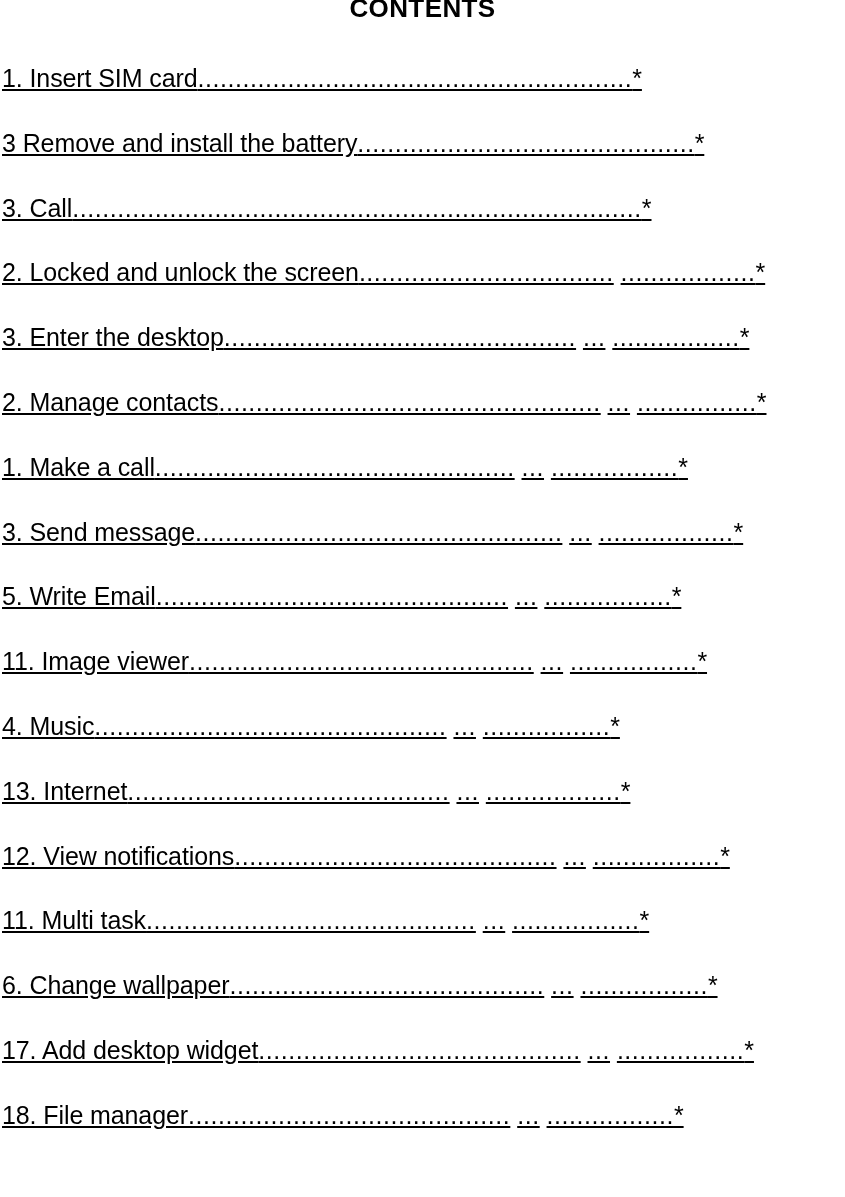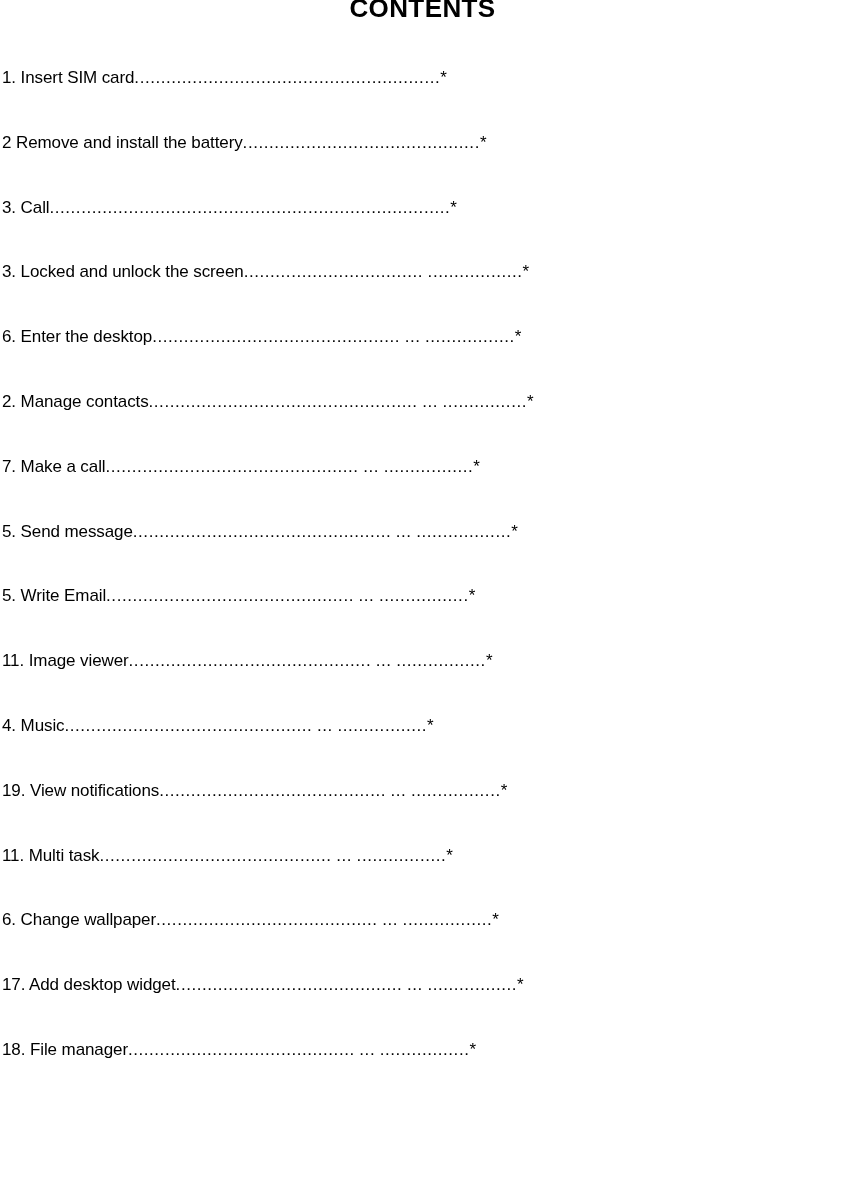--- a/index.html
+++ b/index.html
@@ -46,24 +46,25 @@
     width: 843px;
     margin: 0;
     padding: 0;
     list-style: none;
   }
 
   .toc-entry {
     display: block;
     height: 64.8px;
     line-height: 42px;
-    font-size: 17px;
+    font-size: 25px;
     white-space: nowrap;
     overflow: hidden;
     letter-spacing: -0.1px;
+    text-decoration: underline;
   }
 
   .toc-entry-inner {
     display: inline;
   }
 
   .entry-label {
     white-space: pre;
   }
 
@@ -88,30 +89,31 @@
 </style>
 </head>
 <body>
 
 <div class="page">
 
   <div class="doc-title">CONTENTS</div>
 
   <div class="toc-list">
       <div class="toc-entry"><span class="toc-entry-inner"><span class="entry-label">1. Insert SIM card</span><span class="leader">..........................................................</span><span class="leader-gap"></span><span class="leader-mid"></span><span class="leader-gap"></span><span class="leader"></span><span class="page-mark">*</span></span></div>
-      <div class="toc-entry"><span class="toc-entry-inner"><span class="entry-label">2 Remove and install the battery</span><span class="leader">.............................................</span><span class="leader-gap"></span><span class="leader-mid"></span><span class="leader-gap"></span><span class="leader"></span><span class="page-mark">*</span></span></div>
+      <div class="toc-entry"><span class="toc-entry-inner"><span class="entry-label">3 Remove and install the battery</span><span class="leader">.............................................</span><span class="leader-gap"></span><span class="leader-mid"></span><span class="leader-gap"></span><span class="leader"></span><span class="page-mark">*</span></span></div>
       <div class="toc-entry"><span class="toc-entry-inner"><span class="entry-label">3. Call</span><span class="leader">............................................................................</span><span class="leader-gap"></span><span class="leader-mid"></span><span class="leader-gap"></span><span class="leader"></span><span class="page-mark">*</span></span></div>
-      <div class="toc-entry"><span class="toc-entry-inner"><span class="entry-label">3. Locked and unlock the screen</span><span class="leader">..................................</span><span class="leader-gap"> </span><span class="leader-mid"></span><span class="leader-gap"></span><span class="leader">..................</span><span class="page-mark">*</span></span></div>
-      <div class="toc-entry"><span class="toc-entry-inner"><span class="entry-label">6. Enter the desktop</span><span class="leader">...............................................</span><span class="leader-gap"> </span><span class="leader-mid">...</span><span class="leader-gap"> </span><span class="leader">.................</span><span class="page-mark">*</span></span></div>
+      <div class="toc-entry"><span class="toc-entry-inner"><span class="entry-label">2. Locked and unlock the screen</span><span class="leader">..................................</span><span class="leader-gap"> </span><span class="leader-mid"></span><span class="leader-gap"></span><span class="leader">..................</span><span class="page-mark">*</span></span></div>
+      <div class="toc-entry"><span class="toc-entry-inner"><span class="entry-label">3. Enter the desktop</span><span class="leader">...............................................</span><span class="leader-gap"> </span><span class="leader-mid">...</span><span class="leader-gap"> </span><span class="leader">.................</span><span class="page-mark">*</span></span></div>
       <div class="toc-entry"><span class="toc-entry-inner"><span class="entry-label">2. Manage contacts</span><span class="leader">...................................................</span><span class="leader-gap"> </span><span class="leader-mid">...</span><span class="leader-gap"> </span><span class="leader">................</span><span class="page-mark">*</span></span></div>
-      <div class="toc-entry"><span class="toc-entry-inner"><span class="entry-label">7. Make a call</span><span class="leader">................................................</span><span class="leader-gap"> </span><span class="leader-mid">...</span><span class="leader-gap"> </span><span class="leader">.................</span><span class="page-mark">*</span></span></div>
-      <div class="toc-entry"><span class="toc-entry-inner"><span class="entry-label">5. Send message</span><span class="leader">.................................................</span><span class="leader-gap"> </span><span class="leader-mid">...</span><span class="leader-gap"> </span><span class="leader">..................</span><span class="page-mark">*</span></span></div>
+      <div class="toc-entry"><span class="toc-entry-inner"><span class="entry-label">1. Make a call</span><span class="leader">................................................</span><span class="leader-gap"> </span><span class="leader-mid">...</span><span class="leader-gap"> </span><span class="leader">.................</span><span class="page-mark">*</span></span></div>
+      <div class="toc-entry"><span class="toc-entry-inner"><span class="entry-label">3. Send message</span><span class="leader">.................................................</span><span class="leader-gap"> </span><span class="leader-mid">...</span><span class="leader-gap"> </span><span class="leader">..................</span><span class="page-mark">*</span></span></div>
       <div class="toc-entry"><span class="toc-entry-inner"><span class="entry-label">5. Write Email</span><span class="leader">...............................................</span><span class="leader-gap"> </span><span class="leader-mid">...</span><span class="leader-gap"> </span><span class="leader">.................</span><span class="page-mark">*</span></span></div>
       <div class="toc-entry"><span class="toc-entry-inner"><span class="entry-label">11. Image viewer</span><span class="leader">..............................................</span><span class="leader-gap"> </span><span class="leader-mid">...</span><span class="leader-gap"> </span><span class="leader">.................</span><span class="page-mark">*</span></span></div>
       <div class="toc-entry"><span class="toc-entry-inner"><span class="entry-label">4. Music</span><span class="leader">...............................................</span><span class="leader-gap"> </span><span class="leader-mid">...</span><span class="leader-gap"> </span><span class="leader">.................</span><span class="page-mark">*</span></span></div>
-      <div class="toc-entry"><span class="toc-entry-inner"><span class="entry-label">19. View notifications</span><span class="leader">...........................................</span><span class="leader-gap"> </span><span class="leader-mid">...</span><span class="leader-gap"> </span><span class="leader">.................</span><span class="page-mark">*</span></span></div>
+      <div class="toc-entry"><span class="toc-entry-inner"><span class="entry-label">13. Internet</span><span class="leader">...........................................</span><span class="leader-gap"> </span><span class="leader-mid">...</span><span class="leader-gap"> </span><span class="leader">..................</span><span class="page-mark">*</span></span></div>
+      <div class="toc-entry"><span class="toc-entry-inner"><span class="entry-label">12. View notifications</span><span class="leader">...........................................</span><span class="leader-gap"> </span><span class="leader-mid">...</span><span class="leader-gap"> </span><span class="leader">.................</span><span class="page-mark">*</span></span></div>
       <div class="toc-entry"><span class="toc-entry-inner"><span class="entry-label">11. Multi task</span><span class="leader">............................................</span><span class="leader-gap"> </span><span class="leader-mid">...</span><span class="leader-gap"> </span><span class="leader">.................</span><span class="page-mark">*</span></span></div>
       <div class="toc-entry"><span class="toc-entry-inner"><span class="entry-label">6. Change wallpaper</span><span class="leader">..........................................</span><span class="leader-gap"> </span><span class="leader-mid">...</span><span class="leader-gap"> </span><span class="leader">.................</span><span class="page-mark">*</span></span></div>
       <div class="toc-entry"><span class="toc-entry-inner"><span class="entry-label">17. Add desktop widget</span><span class="leader">...........................................</span><span class="leader-gap"> </span><span class="leader-mid">...</span><span class="leader-gap"> </span><span class="leader">.................</span><span class="page-mark">*</span></span></div>
       <div class="toc-entry"><span class="toc-entry-inner"><span class="entry-label">18. File manager</span><span class="leader">...........................................</span><span class="leader-gap"> </span><span class="leader-mid">...</span><span class="leader-gap"> </span><span class="leader">.................</span><span class="page-mark">*</span></span></div>
     </div>
 
 </div>
 
 </body></html>

